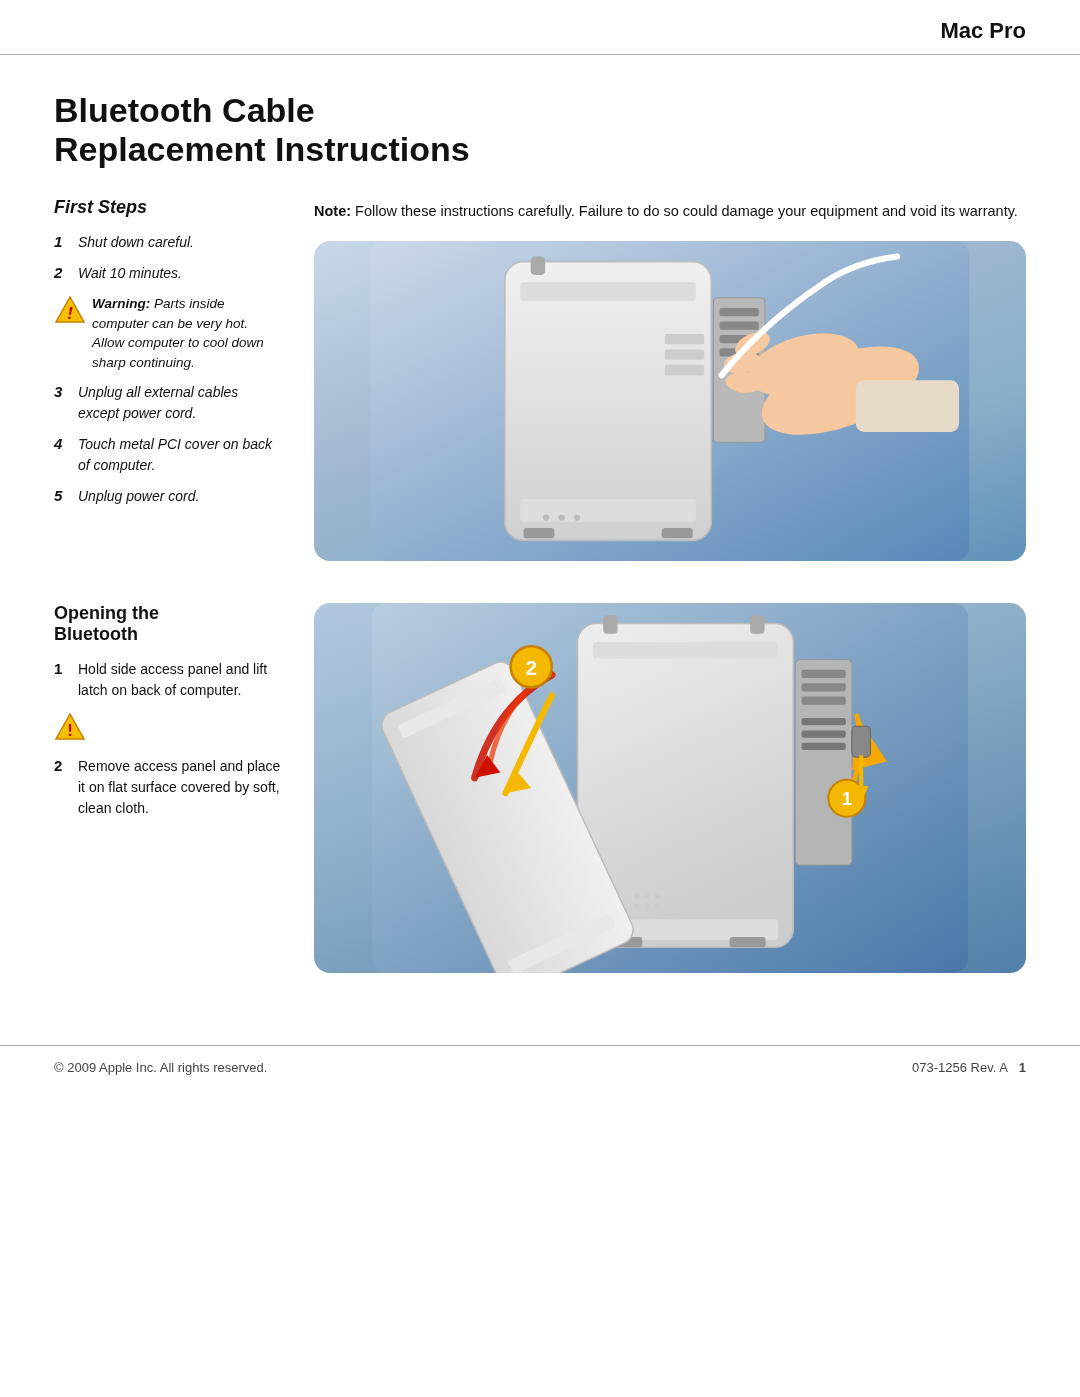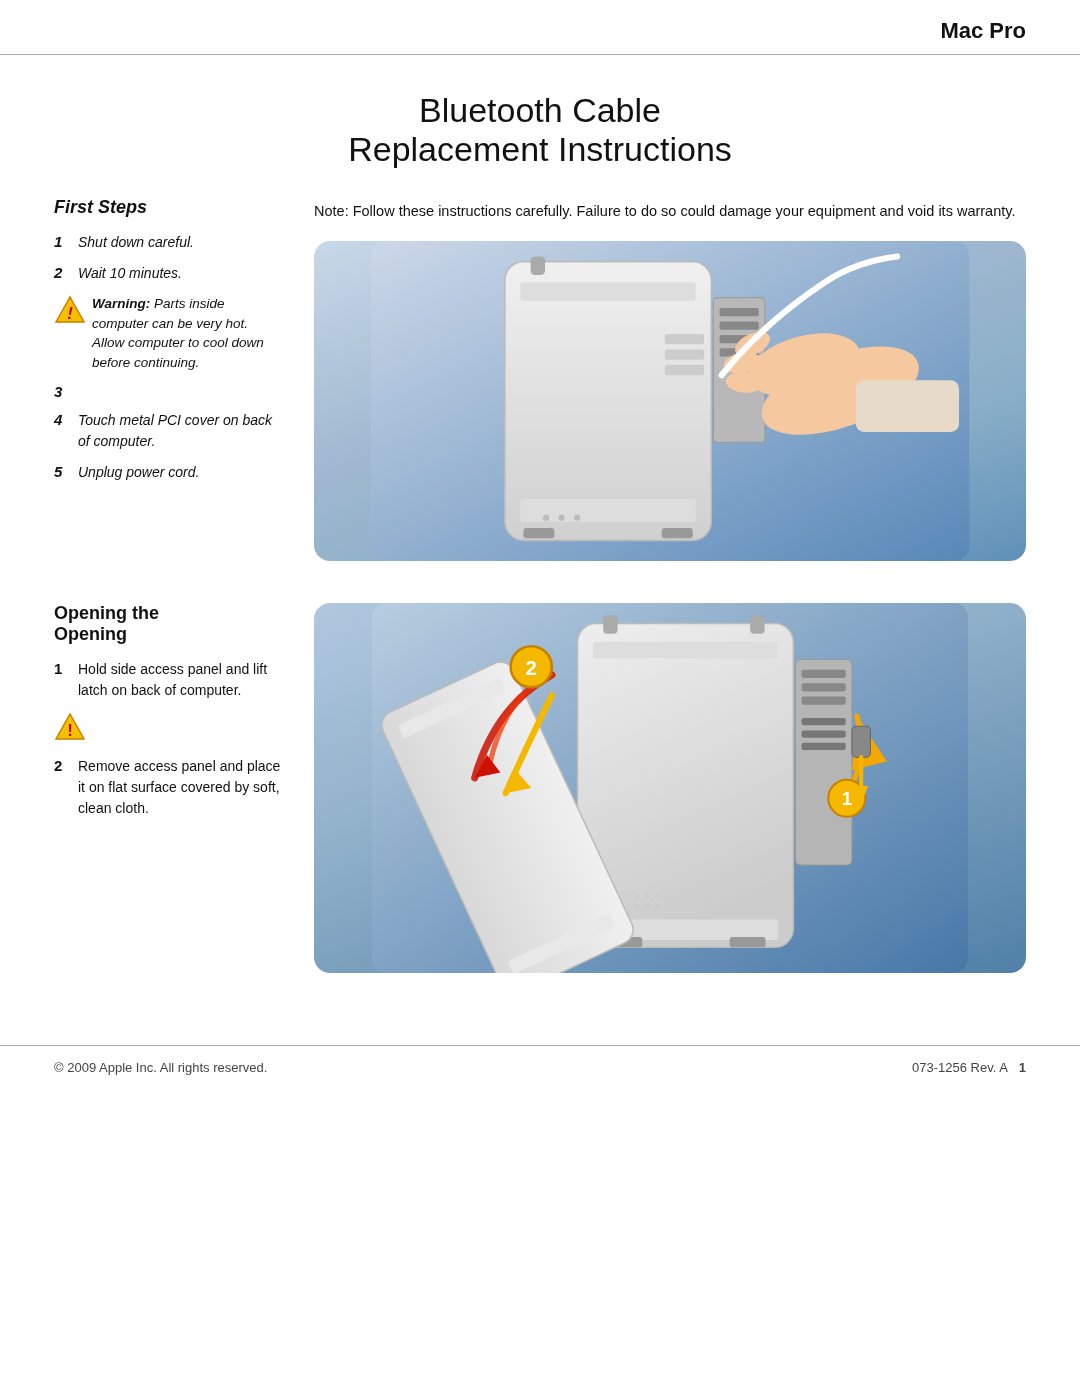--- a/index.html
+++ b/index.html
@@ -39,24 +39,23 @@
     .page {
       padding: 36px 54px 40px 54px;
     }
 
     
     .title-block {
       margin-bottom: 28px;
     }
     .title-main {
       font-size: 34px;
-      font-weight: 400;
+      font-weight: 700;
       color: #111;
       line-height: 1.15;
-      text-align: center;
     }
     .left-col {
       width: 240px;
       flex-shrink: 0;
       padding-right: 20px;
       font-style: italic;
     }
     .right-col {
       flex: 1;
     }
@@ -71,21 +70,21 @@
 
     
     .note-block {
       font-size: 14.5px;
       color: #111;
       line-height: 1.5;
       margin-bottom: 18px;
       padding-top: 4px;
     }
     .note-block strong {
-      font-weight: 400;
+      font-weight: 700;
     }
 
     
     .step {
       display: flex;
       align-items: flex-start;
       margin-bottom: 10px;
       gap: 0;
     }
     .step-number {
@@ -228,26 +227,27 @@
       <div class="warning-block">
         <div class="warning-icon">
           
           <svg width="32" height="32" viewBox="0 0 32 32">
             <polygon points="16,3 30,28 2,28" fill="#f5c000" stroke="#c88000" stroke-width="1.5"></polygon>
             <text x="16" y="25" text-anchor="middle" font-size="17" font-weight="900" fill="#c00">!</text>
           </svg>
         </div>
         <div class="warning-text">
           <strong>Warning:</strong>
-          <span>Parts inside computer can be very hot. Allow computer to cool down before continuing.</span>
+          <span>Parts inside computer can be very hot. Allow computer to cool down sharp continuing.</span>
         </div>
       </div>
 
       <div class="step">
         <div class="step-number">3</div>
+        <div class="step-text">Unplug all external cables except power cord.</div>
       </div>
 
       <div class="step">
         <div class="step-number">4</div>
         <div class="step-text">Touch metal PCI cover on back of computer.</div>
       </div>
 
       <div class="step">
         <div class="step-number">5</div>
         <div class="step-text">Unplug power cord.</div>
@@ -320,21 +320,21 @@
         </svg>
       </div>
     </div>
   </div>
 
   <div class="opening-area">
 
     <div class="left-col-2">
       <div class="section-heading">
         <span>Opening the</span><br>
-        <span>Opening</span>
+        <span>Bluetooth</span>
       </div>
 
       <div class="step">
         <div class="step-number">1</div>
         <div class="step-text">Hold side access panel and lift latch on back of computer.</div>
       </div>
 
       <div class="warning-block">
         <div class="warning-icon">
           <svg width="32" height="32" viewBox="0 0 32 32">

